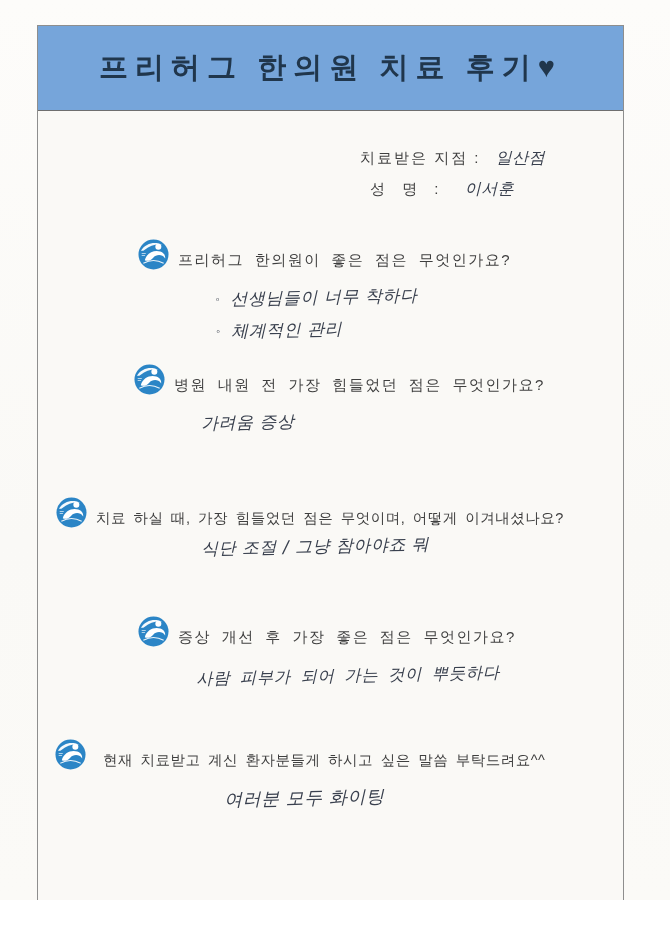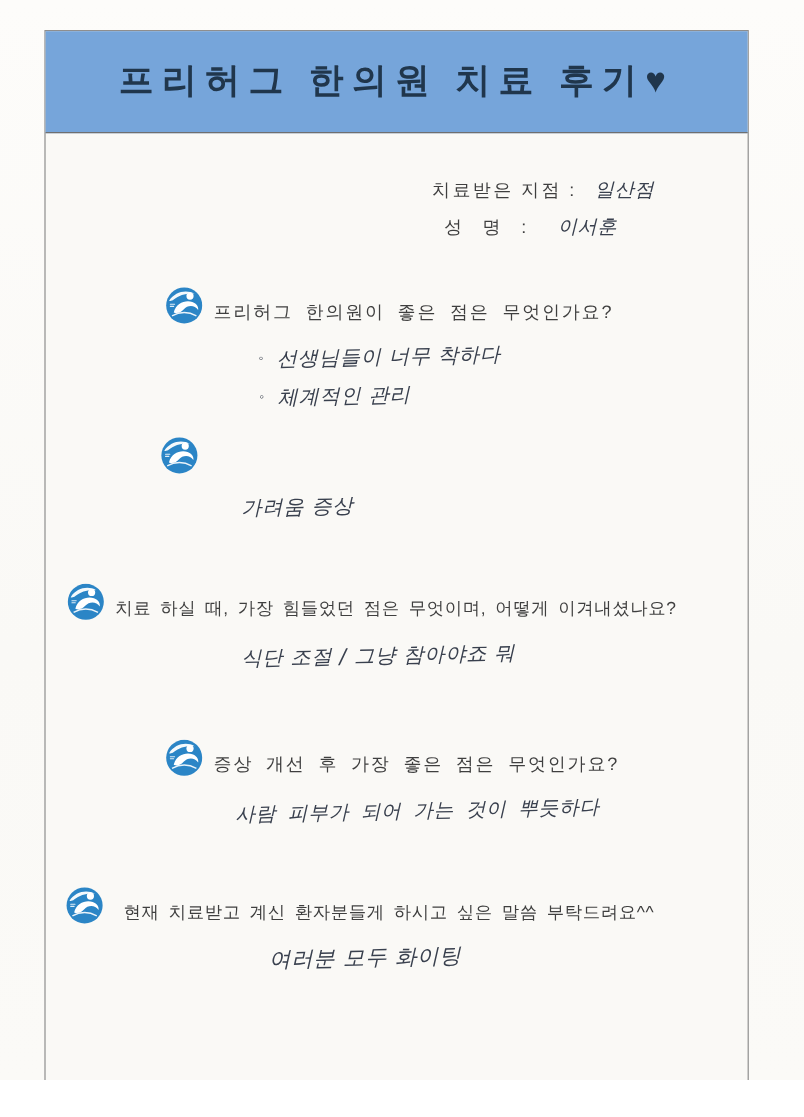--- a/index.html
+++ b/index.html
@@ -75,21 +75,21 @@
   }
   .qtext {
     font-size: 15px;
     color: var(--question_text, #3d3d3d);
     letter-spacing: 1.5px;
     word-spacing: 5px;
     white-space: nowrap;
   }
   .q1 { left: 100px; top: 212px; }
   .q2 { left: 96px;  top: 337px; }
-  .q3 { left: 18px;  top: 459px; }
+  .q3 { left: 18px;  top: 470px; }
   .q4 { left: 100px; top: 589px; }
   .q5 { left: 17px;  top: 712px; gap: 17px; }
   .q3 .qtext, .q5 .qtext { font-size: 14.5px; letter-spacing: 0.5px; word-spacing: 3px; }
 
   .logo {
     width: 31px;
     height: 31px;
     display: block;
     flex: 0 0 31px;
   }
@@ -170,20 +170,21 @@
         <span class="hand">체계적인 관리</span>
       </div>
     </div>
 
     <div class="q q2">
       <span class="logo">
           <svg>
             <use href="#logo-sym"></use>
           </svg>
         </span>
+      <span class="qtext">병원 내원 전 가장 힘들었던 점은 무엇인가요?</span>
     </div>
     <div class="ans a2">
       <span class="hand">가려움 증상</span>
     </div>
 
     <div class="q q3">
       <span class="logo">
           <svg>
             <use href="#logo-sym"></use>
           </svg>

